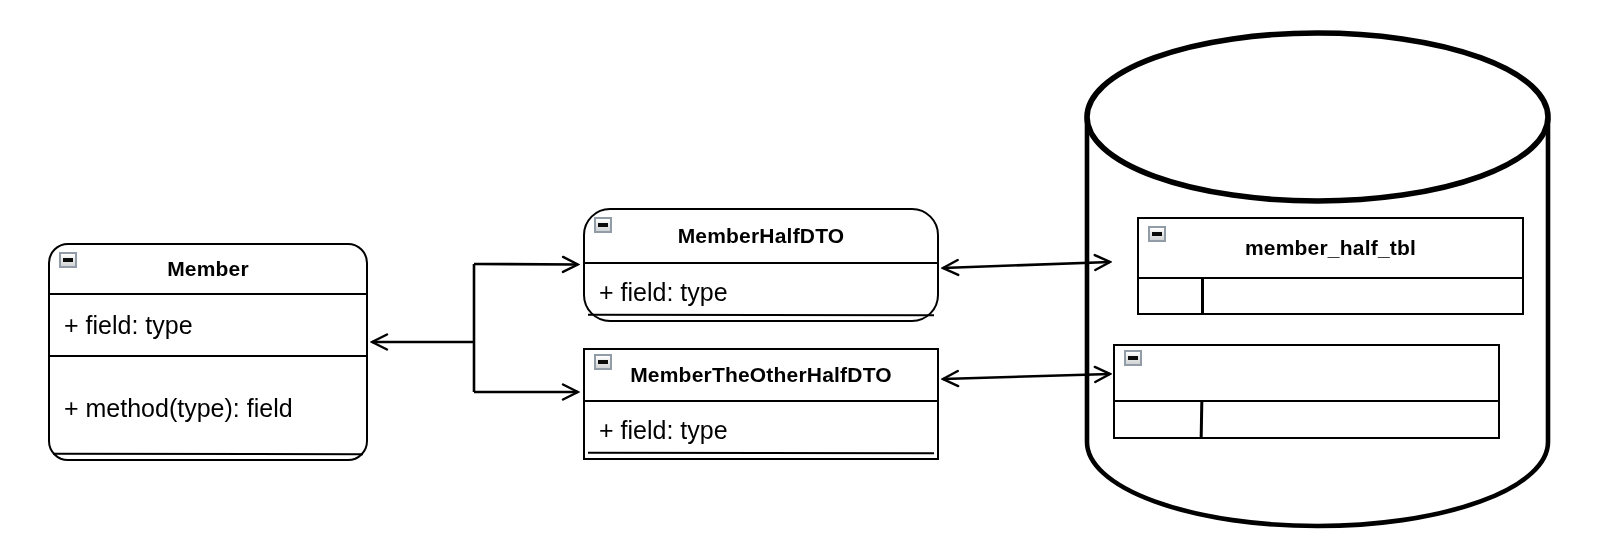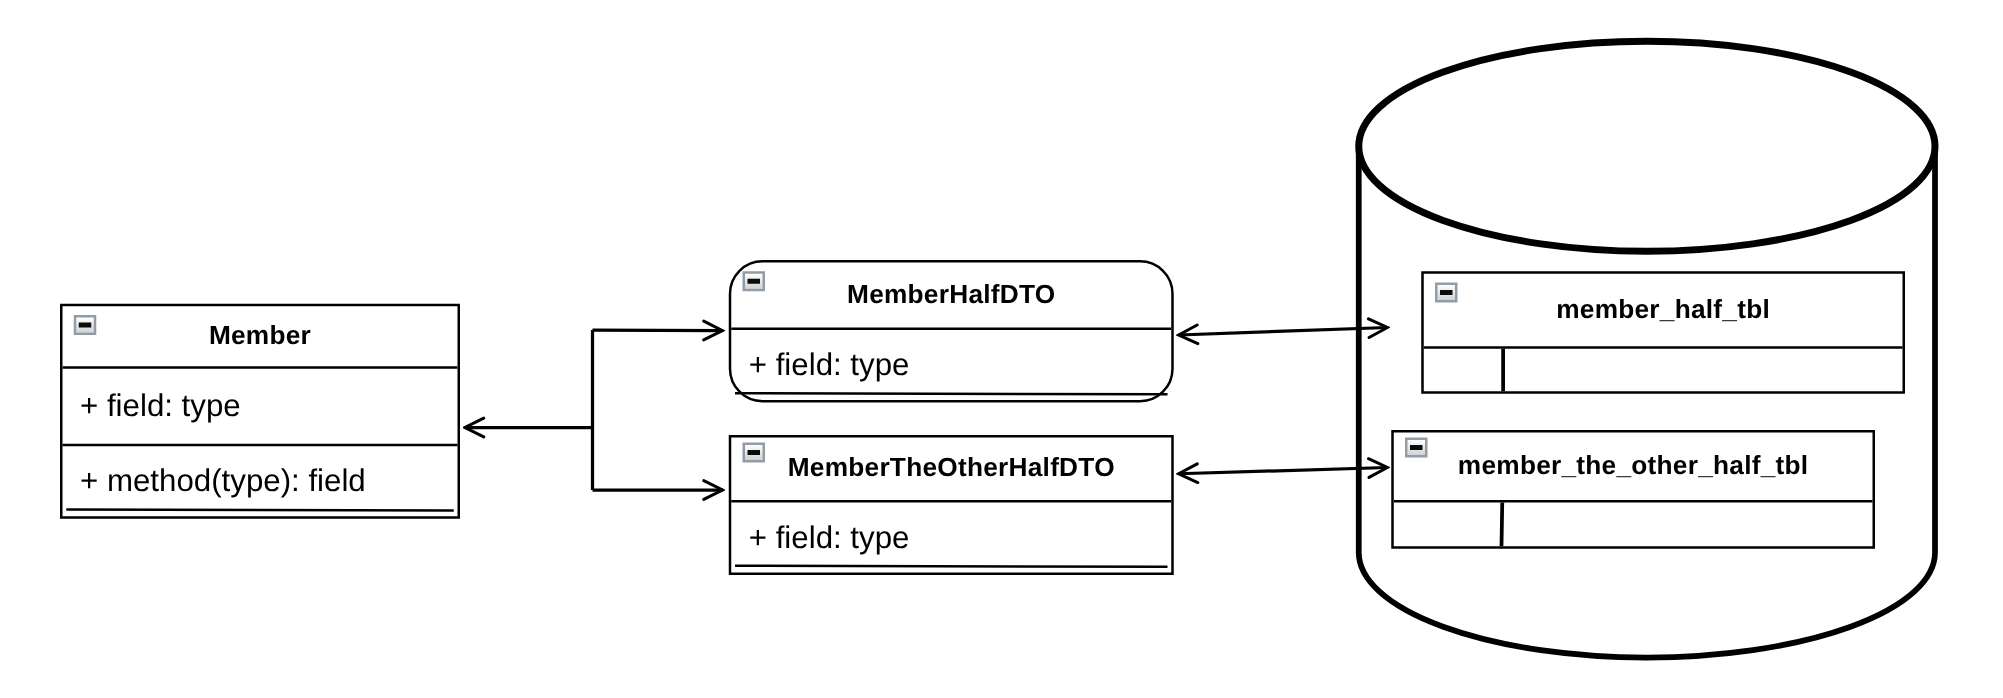--- a/index.html
+++ b/index.html
@@ -59,21 +59,21 @@
     align-items:center;
     justify-content:center;
   }
   .collapse::before {
     content:"";
     width:10px; height:3.5px;
     background:#0b0b0b;
   }
 
   
-  .member-box   { left:48px;  top:243px; width:320px; height:172px; }
+  .member-box   { left:48px;  top:243px; width:320px; height:218px;border-radius:20px; }
   .member-box .shape-title { height:48px; }
   .member-box .row-field   { height:62px; }
   .member-box .row-method  { flex:1; }
 
   .dto1-box { left:583px; top:208px; width:356px; height:114px;border-radius:27px; }
   .dto1-box .shape-title { height:52px; }
   .dto1-box .row-field   { flex:1; }
 
   .dto2-box { left:583px; top:348px; width:356px; height:112px; }
   .dto2-box .shape-title { height:50px; }
@@ -149,20 +149,19 @@
       <span>member_half_tbl</span>
     </div>
     <div class="tbl-row">
       <span class="tbl-col-divider"></span>
     </div>
   </div>
 
   <div class="shape tbl2-box">
     <div class="shape-title">
       <span class="collapse" style="top:4px;"></span>
-      <span>member_the_other_half_tbl</span>
     </div>
     <div class="tbl-row">
       <span class="tbl-col-divider"></span>
     </div>
   </div>
 
 </div>
 
 </body></html>

